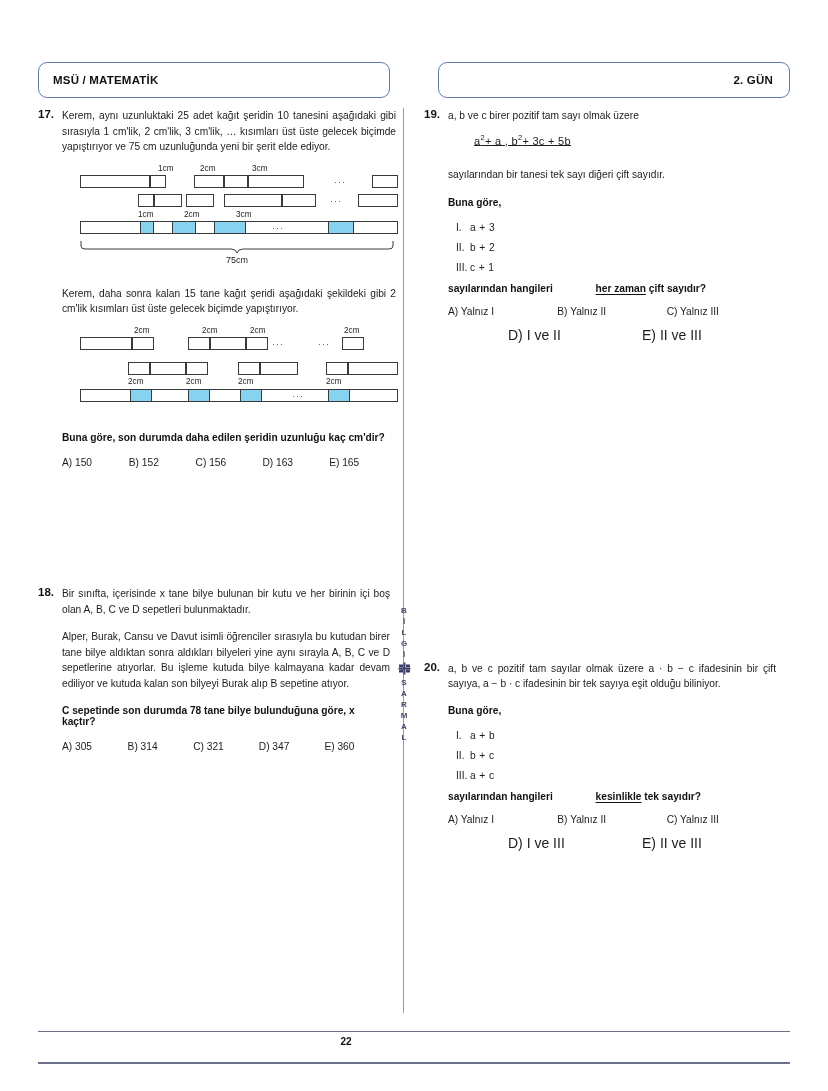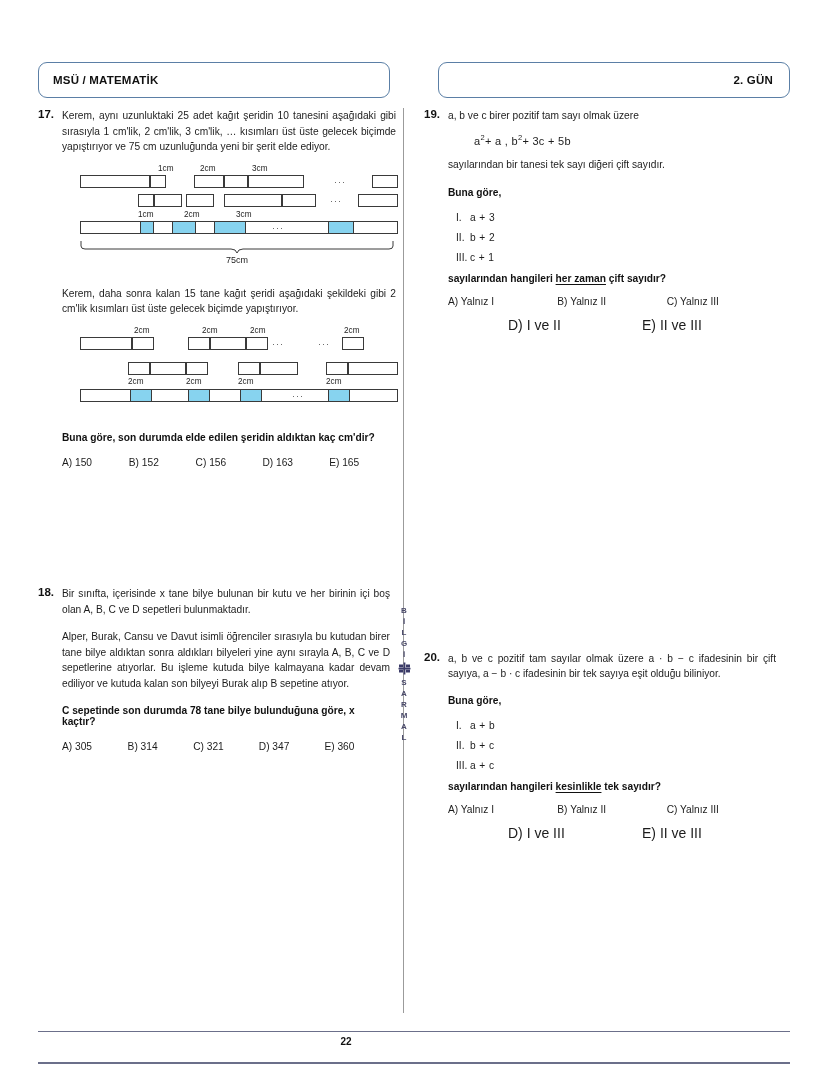--- a/index.html
+++ b/index.html
@@ -58,34 +58,34 @@
     width:24px; flex:0 0 24px; text-align:left; padding-top:0px;
   }
   .q-body { flex:1 1 auto; }
   .q-text {
     font-size:10.2px; line-height:15.6px; color:#1c1c1c;
     text-align:justify; margin:0 0 9px 0;
   }
   .q-text.nojust { text-align:left; }
 
   .formula {
-    font-size:11px; margin:7px 0 11px 26px; color:#1c1c1c; letter-spacing:.3px;
+    font-size:11px; margin:7px 0 21px 26px; color:#1c1c1c; letter-spacing:.3px;text-decoration:underline;
   }
   .formula sup { font-size:7.5px; vertical-align:super; }
 
   .romans { margin:0 0 8px 0; }
   .roman-line {
     font-size:10.2px; color:#1c1c1c; margin:0 0 9px 0;
     display:flex;
   }
   .roman-lbl { width:22px; flex:0 0 22px; padding-left:8px; }
   .roman-val { letter-spacing:.4px; }
 
   .ask { font-size:10.2px; font-weight:bold; margin:3px 0 10px 0; color:#111; }
-  .ask u { text-decoration:underline; text-underline-offset:2px; }
+  .ask u { text-decoration:underline; text-underline-offset:2px;margin-left:40px; }
 
   
   .opts-1 { display:flex; font-size:10.2px; margin:2px 0 0 0; color:#1c1c1c; }
   .opts-1 .o { width:20%; }
   .opts-3 { display:flex; font-size:10.2px; color:#1c1c1c; margin:2px 0 0 0; }
   .opts-3 .o { flex:0 0 33.33%; }
   .opts-2 { display:flex; font-size:14px; color:#1c1c1c; margin:10px 0 0 0; padding-left:60px; }
   .opts-2 .o { flex:0 0 50%; }
 
   
@@ -266,21 +266,21 @@
             <div class="strip-row" style="height:15px;">
               <div class="seg" style="left:4px; width:318px;"></div>
               <div class="seg blue" style="left:54px;  width:22px;"></div>
               <div class="seg blue" style="left:112px; width:22px;"></div>
               <div class="seg blue" style="left:164px; width:22px;"></div>
               <div class="seg blue" style="left:252px; width:22px;"></div>
               <span class="dots" style="left:216px; top:2px;">···</span>
             </div>
           </div>
 
-          <p class="ask" style="margin-top:12px;">Buna göre, son durumda elde edilen şeridin aldıktan kaç cm'dir?</p>
+          <p class="ask" style="margin-top:12px;">Buna göre, son durumda daha edilen şeridin uzunluğu kaç cm'dir?</p>
 
           <div class="opts-1" style="margin-top:14px;">
             <span class="o">A) 150</span>
             <span class="o">B) 152</span>
             <span class="o">C) 156</span>
             <span class="o">D) 163</span>
             <span class="o">E) 165</span>
           </div>
         </div>
       </div>

